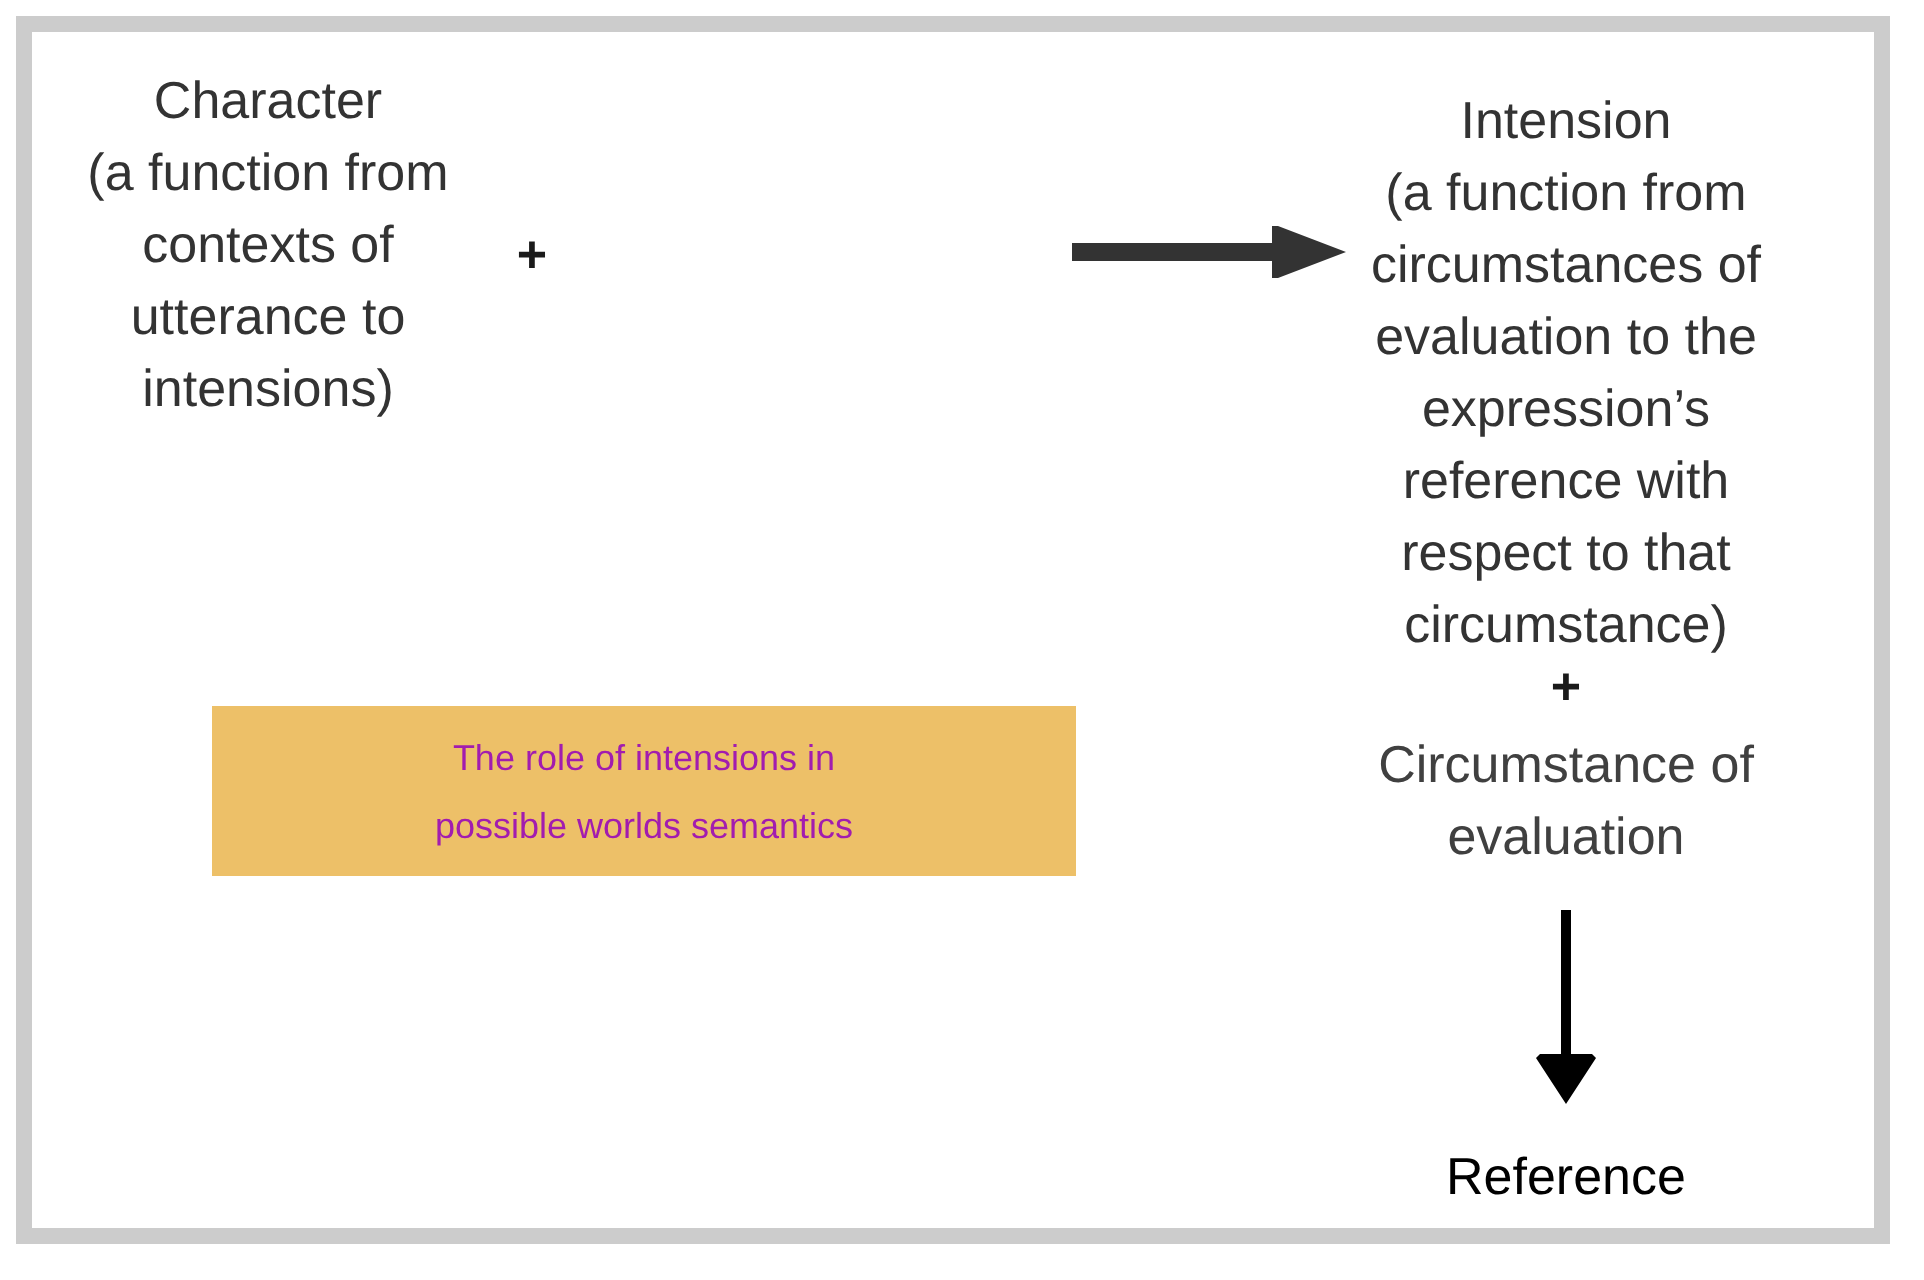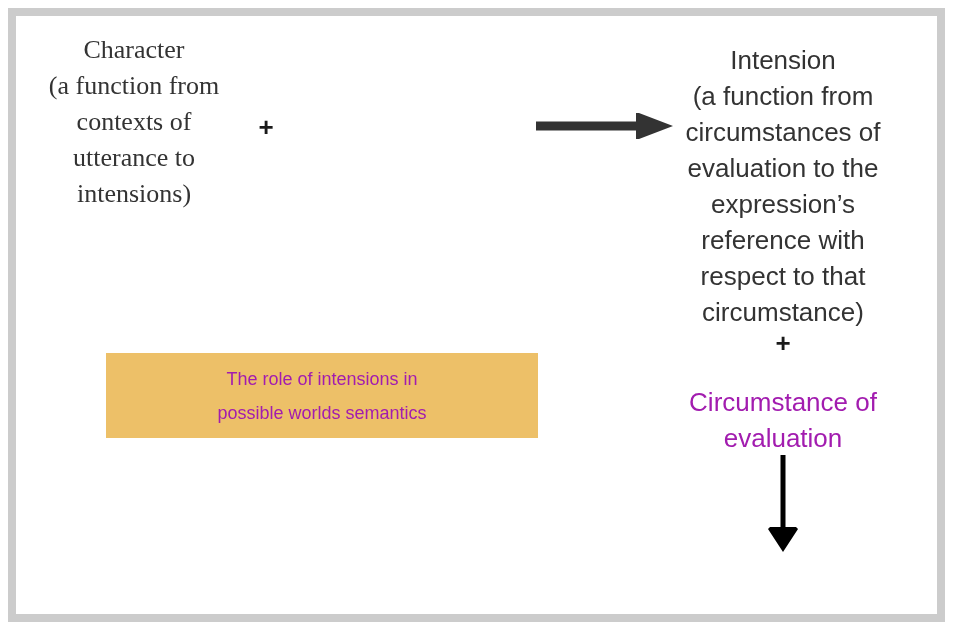--- a/index.html
+++ b/index.html
@@ -42,21 +42,20 @@
     line-height: 36px;
     letter-spacing: 0px;
     white-space: pre-line;
   }
 
   
   #character-block {
     left: 20px;
     top: 32px;
     width: 228px;
-    font-family: Liberation Serif, serif;
   }
 
   
   .plus-sign {
     position: absolute;
     color: #1a1a1a;
     font-size: 26px;
     line-height: 26px;
     text-align: center;
     font-weight: 600;
@@ -95,22 +94,21 @@
     left: 765px;
     top: 330px;
     width: 36px;
   }
 
   
   #circumstance-block {
     left: 668px;
     top: 364px;
     width: 230px;
-    color: #a21caf;
-    margin-top: 20px;
+    color: #404040;
   }
 
   
   #arrow-vertical {
     position: absolute;
     left: 757px;
     top: 455px;
     width: 52px;
     height: 100px;
   }
@@ -179,19 +177,20 @@
 
   <div class="blk" id="circumstance-block">Circumstance of
 evaluation</div>
 
   <div id="arrow-vertical">
     <svg width="52" height="100" viewBox="0 0 52 100" aria-hidden="true">
       <path d="M23.5 0 L28.5 0 L28.5 72 L39 72 L41 74 L26 97 L11 74 L13 72 L23.5 72 Z" fill="#000000"></path>
     </svg>
   </div>
 
+  <div class="blk" id="reference-block">Reference</div>
 
   <div id="caption-box">
     <div id="caption-text">The role of intensions in
 possible worlds semantics</div>
   </div>
 
 </div>
 
 </body></html>

